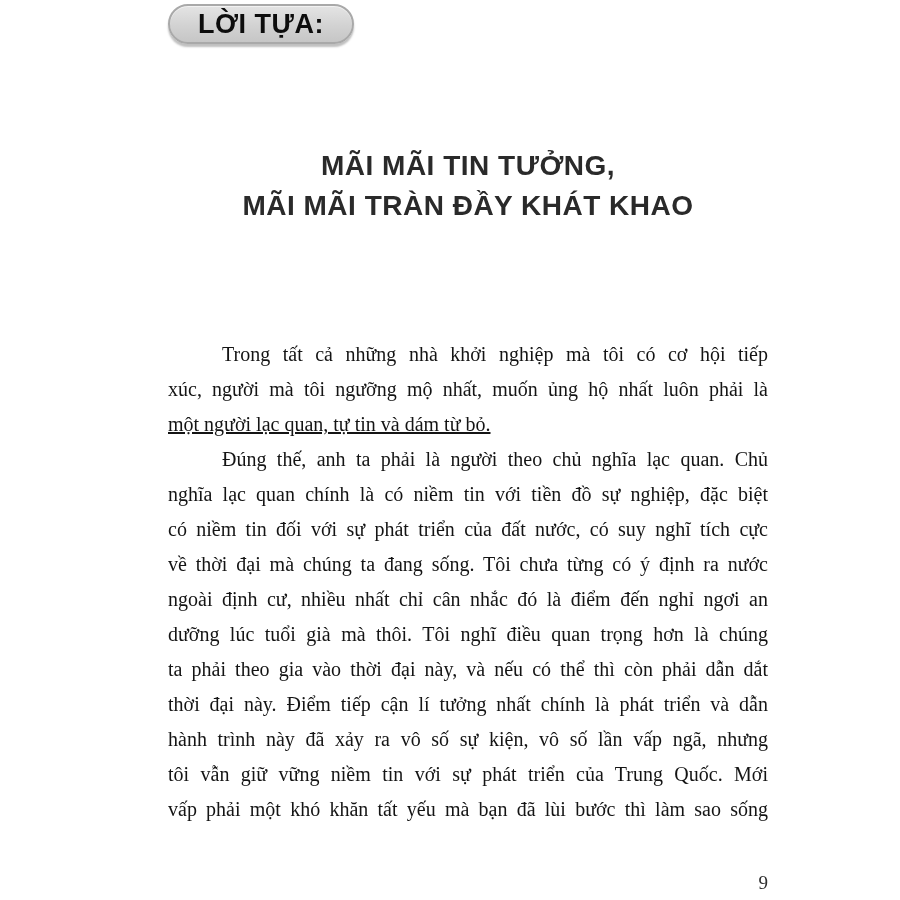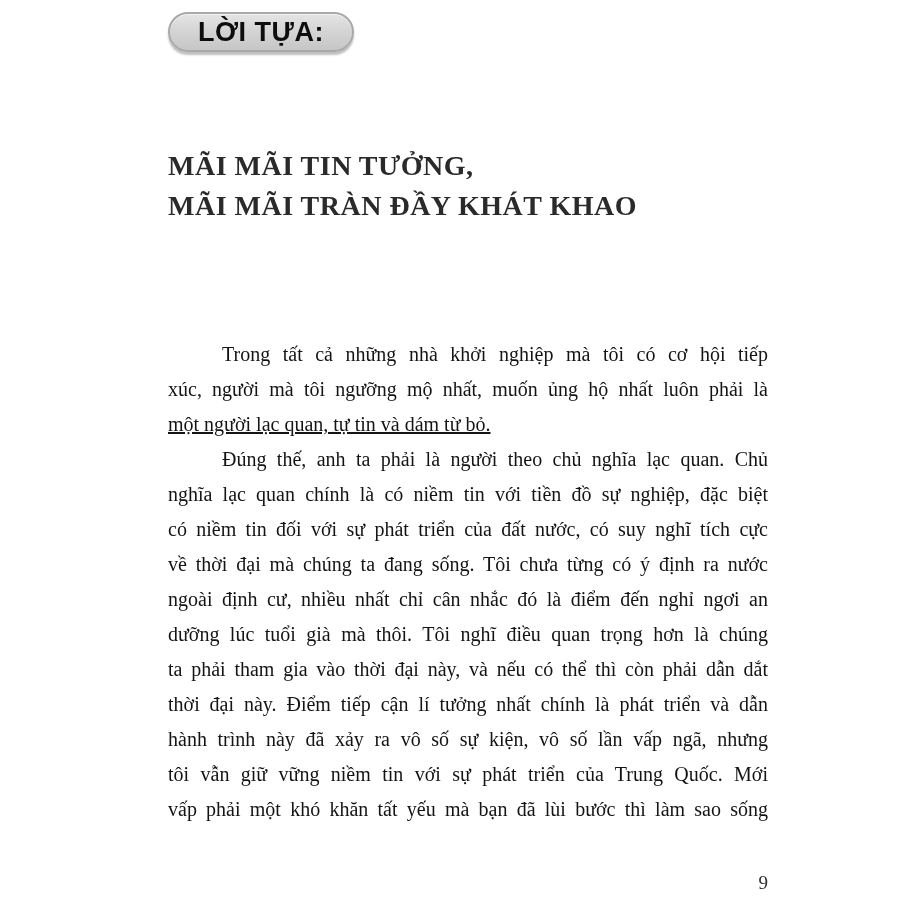--- a/index.html
+++ b/index.html
@@ -23,29 +23,29 @@
     border-radius: 22px;
     background: linear-gradient(180deg, #e4e4e4 0%, #d2d2d2 55%, #c6c6c6 100%);
     border: 2px solid #a9a9a9;
     box-shadow: inset 0 1px 0 #f2f2f2, 0 3px 2px rgba(0,0,0,0.25);
     font-family: "Liberation Sans", sans-serif;
     font-weight: bold;
     font-size: 27px;
     letter-spacing: 0.5px;
     color: #0d0d0d;
     box-sizing: border-box;
-    margin-top: 8px;
   }
 
   
   .title {
     position: absolute;
     left: 168px; top: 146px;
     width: 600px;
-    font-family: Liberation Serif, serif;
+    text-align: center;
+    font-family: Liberation Sans, sans-serif;
     font-weight: bold;
     font-size: 28px;
     line-height: 40px;
     letter-spacing: 0.5px;
     color: #2a2a2a;
   }
 
   
   .body-text {
     position: absolute;
@@ -92,20 +92,20 @@
 <div class="body-text">
     <div class="line indent">Trong tất cả những nhà khởi nghiệp mà tôi có cơ hội tiếp</div>
     <div class="line">xúc, người mà tôi ngưỡng mộ nhất, muốn ủng hộ nhất luôn phải là</div>
     <div class="line para-end">một người lạc quan, tự tin và dám từ bỏ.</div>
     <div class="line indent">Đúng thế, anh ta phải là người theo chủ nghĩa lạc quan. Chủ</div>
     <div class="line">nghĩa lạc quan chính là có niềm tin với tiền đồ sự nghiệp, đặc biệt</div>
     <div class="line">có niềm tin đối với sự phát triển của đất nước, có suy nghĩ tích cực</div>
     <div class="line">về thời đại mà chúng ta đang sống. Tôi chưa từng có ý định ra nước</div>
     <div class="line">ngoài định cư, nhiều nhất chỉ cân nhắc đó là điểm đến nghỉ ngơi an</div>
     <div class="line">dưỡng lúc tuổi già mà thôi. Tôi nghĩ điều quan trọng hơn là chúng</div>
-    <div class="line">ta phải tham gia vào thời đại này, và nếu có thể thì còn phải dẫn dắt</div>
+    <div class="line">ta phải theo gia vào thời đại này, và nếu có thể thì còn phải dẫn dắt</div>
     <div class="line">thời đại này. Điểm tiếp cận lí tưởng nhất chính là phát triển và dẫn</div>
     <div class="line">hành trình này đã xảy ra vô số sự kiện, vô số lần vấp ngã, nhưng</div>
     <div class="line">tôi vẫn giữ vững niềm tin với sự phát triển của Trung Quốc. Mới</div>
     <div class="line">vấp phải một khó khăn tất yếu mà bạn đã lùi bước thì làm sao sống</div>
   </div>
 
 <div class="page-number">9</div>
 
 </body></html>

